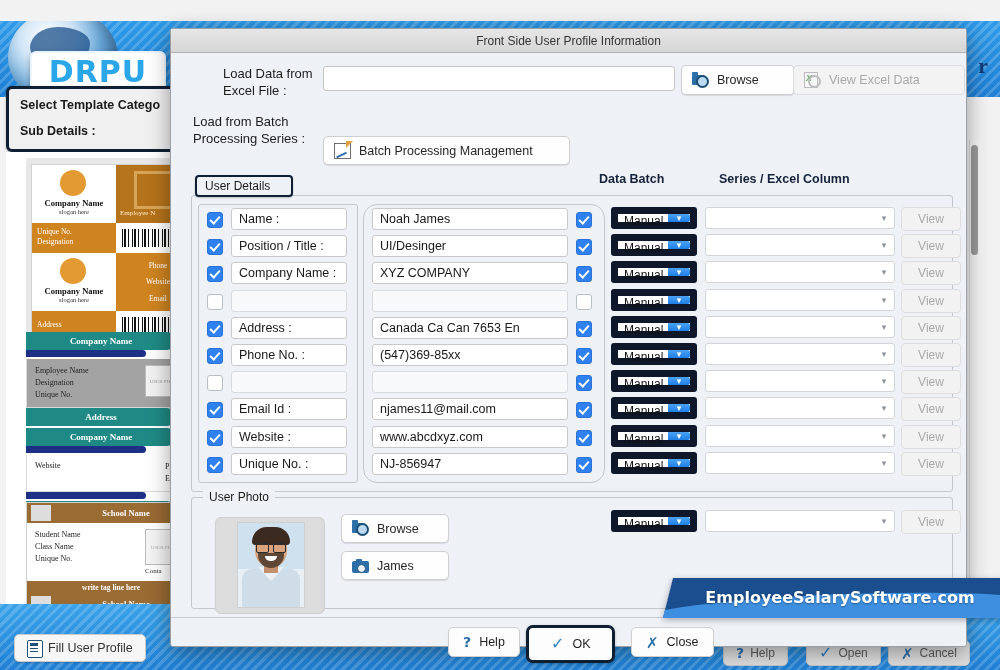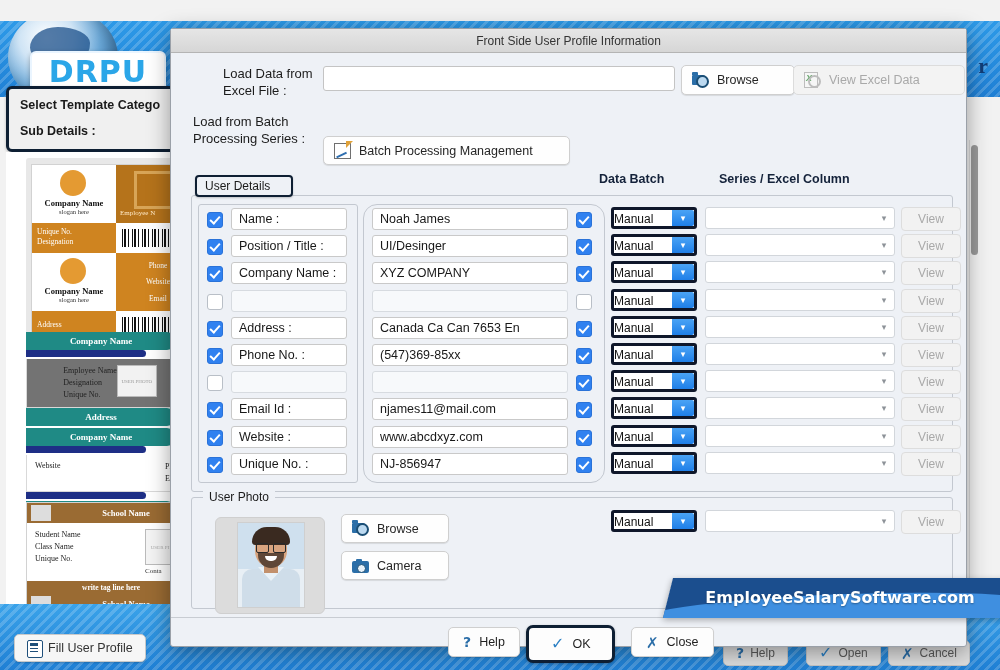--- a/index.html
+++ b/index.html
@@ -101,21 +101,21 @@
 
   
   .barcode{height:18px;width:72px;
     background:repeating-linear-gradient(90deg,#111 0 1px,#fff 1px 2px,#111 2px 4px,#fff 4px 6px,#111 6px 7px,#fff 7px 10px);}
 
   
   .t2{border:none;background:transparent;}
   .t2 .teal{background:#1f8a85;color:#fff;font-size:9px;font-weight:bold;text-align:center;
             padding:4px 0;border-radius:0 9px 9px 0;width:150px;}
   .t2 .navy{height:7px;background:#1e2f86;width:120px;border-radius:0 6px 6px 0;margin-bottom:2px;}
-  .t2 .body{background:#737373;border:1px solid #d9d9d9;border-top:none;padding:6px 8px;display:flex;justify-content:center;}
+  .t2 .body{background:#a3a3a3;border:1px solid #d9d9d9;border-top:none;padding:6px 8px;display:flex;justify-content:space-between;}
   .t2 .lines{font-size:8px;color:#222;line-height:12px;}
   .t2 .ph{width:38px;height:30px;border:1px solid #bbb;background:#f2f2f2;font-size:5px;color:#999;
           display:flex;align-items:center;justify-content:center;text-align:center;}
   .t2 .body2{background:#fff;border:1px solid #d9d9d9;border-top:none;padding:6px 8px;display:flex;justify-content:space-between;font-size:8px;color:#222;}
 
   
   .t3 .hd{display:flex;align-items:center;background:#9a6b33;color:#fff;font-size:8.5px;font-weight:bold;}
   .t3 .hd .sq{width:20px;height:16px;background:#ddd;margin:2px 6px 2px 4px;}
   .t3 .hd span{flex:1;text-align:center;}
   .t3 .body{background:#fff;padding:6px 8px;display:flex;justify-content:space-between;}
@@ -214,22 +214,22 @@
   .tbox.empty{background:#f7f9fb;border-color:#d7dbe0;}
   #left-panel .tbox{left:32px;width:116px;}
   #right-panel .tbox{left:8px;width:196px;}
   #left-panel .cb{left:8px;top:4px;}
   #right-panel .cb{left:212px;top:4px;}
 
   
   #combo-col{position:absolute;left:440px;top:175px;width:86px;}
   .combo{
     position:absolute;left:0;width:86px;height:22px;background:#fff;
-    border:3px solid #0f172a;border-radius:3px;box-sizing:border-box;
-    font-size:12px;color:#111;display:flex;align-items:flex-end;
+    border:7px solid #0f172a;border-radius:3px;box-sizing:border-box;
+    font-size:12px;color:#111;display:flex;align-items:flex-start;padding-left:6px;
   }
   .combo .arrow{
     position:absolute;right:0;top:0;width:22px;height:100%;
     background:linear-gradient(#4aa3f5,#1f7fe8);border-radius:0 2px 2px 0;
     display:flex;align-items:center;justify-content:center;color:#fff;font-size:9px;
   }
   #series-col{position:absolute;left:534px;top:175px;width:190px;}
   .series{
     position:absolute;left:0;width:190px;height:22px;background:#fff;
     border:1px solid #d2d6db;border-radius:3px;box-sizing:border-box;
@@ -683,21 +683,21 @@
         <i class="f"></i>
         <i class="g"></i>
       </span>
     <span>Browse</span>
   </div>
   <div class="dbtn" id="camera-photo">
     <span class="ic ic-cam">
         <i class="bdy"></i>
         <i class="lens"></i>
       </span>
-    <span>Camera</span>
+    <span>James</span>
   </div>
   <div class="combo" id="photo-combo">
     <span>Manual</span>
     <span class="arrow">▾</span>
   </div>
   <div class="series" id="photo-series">
     <span class="arrow">▾</span>
   </div>
   <div class="viewbtn" id="photo-view">
     <span>View</span>

